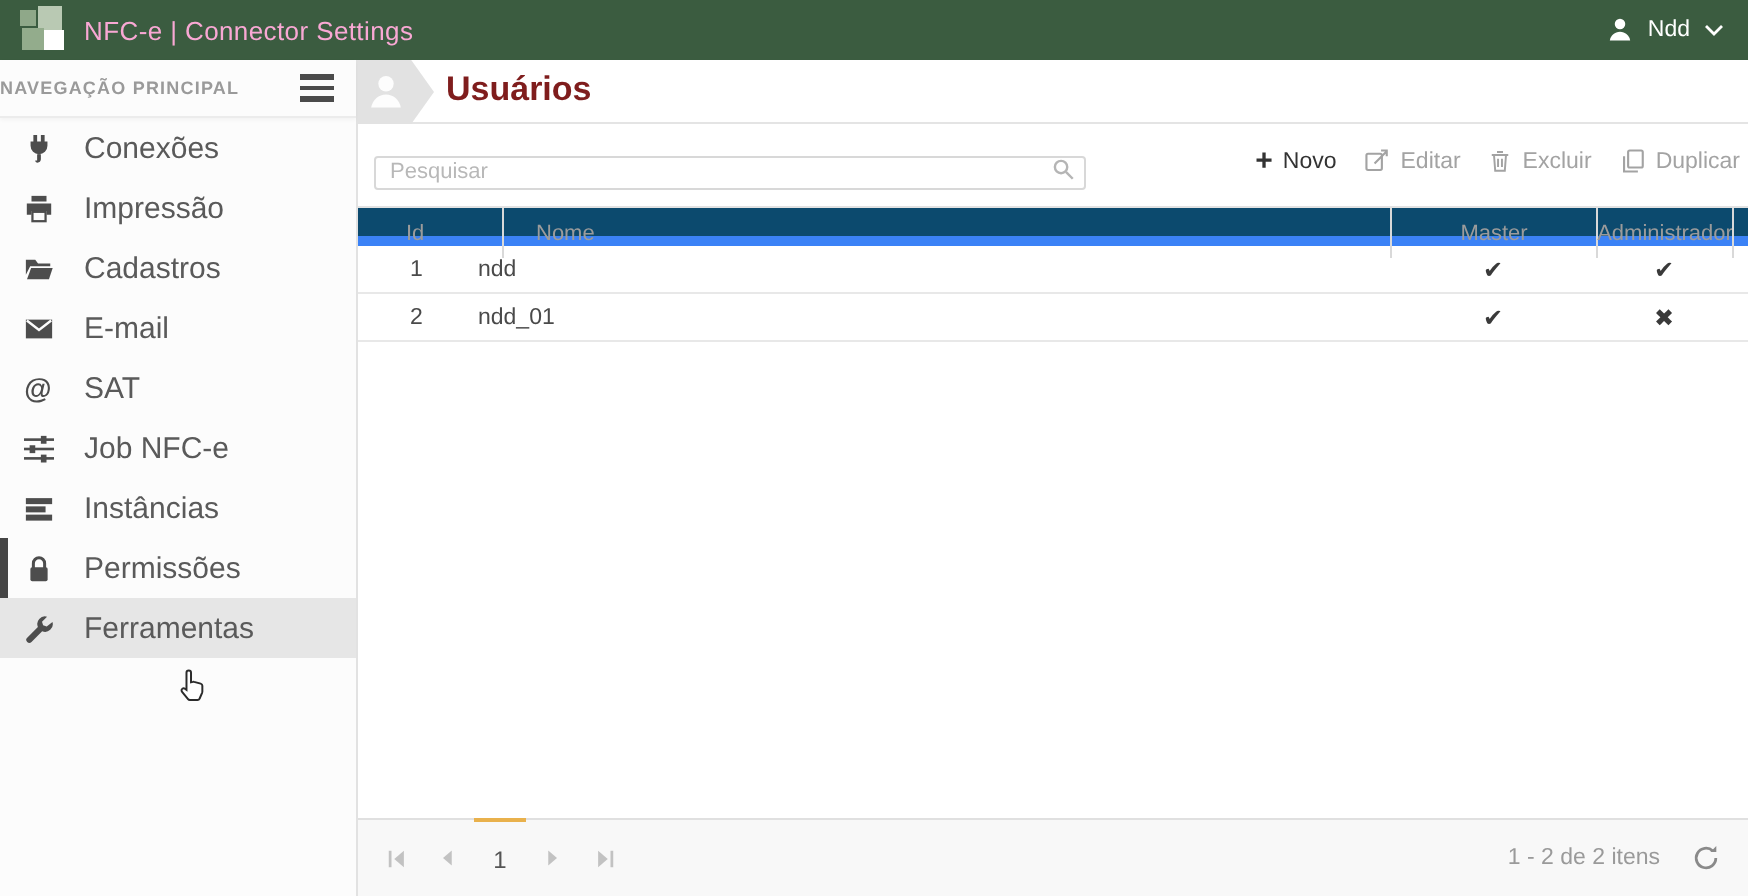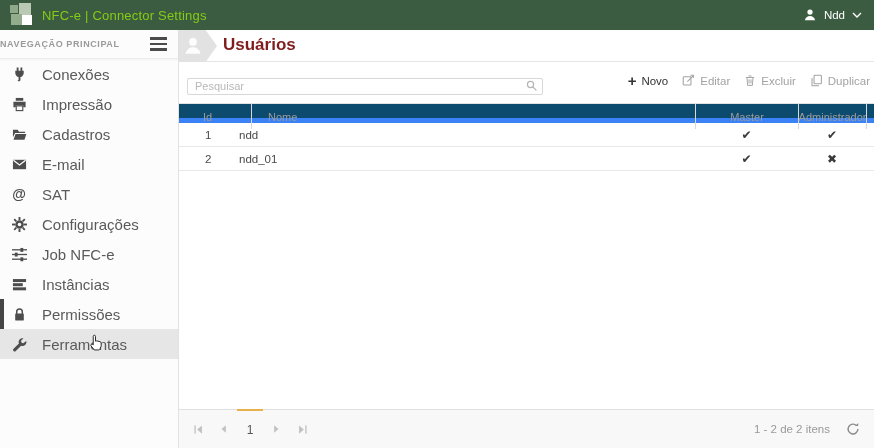--- a/index.html
+++ b/index.html
@@ -8,21 +8,21 @@
 
   
   .header { position:absolute; top:0; left:0; right:0; height:30px; background:#3b5c40;
             display:flex; align-items:center; padding:0 12px 0 10px; }
   .logo { position:relative; width:24px; height:24px; margin-right:8px; }
   .logo i { position:absolute; display:block; }
   .logo .sq1 { left:0;  top:2px;  width:8px;  height:8px;  background:#8fa889; }
   .logo .sq2 { left:9px; top:0;   width:12px; height:12px; background:#b9c9b3; }
   .logo .sq3 { left:1px; top:11px; width:11px; height:11px; background:#93ac8c; }
   .logo .sq4 { left:12px; top:12px; width:10px; height:10px; background:#ffffff; }
-  .app-title { color:#84cc16; font-size:13px; letter-spacing:.2px; }
+  .app-title { color:#f9a8d4; font-size:13px; letter-spacing:.2px; }
   .header-spacer { flex:1; }
   .user-menu { display:flex; align-items:center; gap:7px; color:#fff; cursor:pointer; }
   .user-menu svg { display:block; }
   .user-name { font-size:11.5px; }
 
   
   .sidebar { position:absolute; top:30px; left:0; width:179px; bottom:0; background:#fcfcfc;
              border-right:1px solid #e2e2e2; }
   .nav-header { height:29px; display:flex; align-items:center; justify-content:space-between;
                 gap:12px; padding-right:11px; border-bottom:1px solid #ececec;
@@ -174,39 +174,20 @@
         <span class="nlabel">E-mail</span>
       </div>
 
       <div class="nav-item">
         <span class="nicon">
             <span class="at-glyph">@</span>
           </span>
         <span class="nlabel">SAT</span>
       </div>
 
-      <div class="nav-item">
-        <span class="nicon">
-          <svg width="15" height="15" viewBox="0 0 16 16" fill="currentColor">
-              <circle cx="8" cy="8" r="4.6"></circle>
-              <g>
-                <rect x="7" y="0" width="2" height="3.2"></rect>
-                <rect x="7" y="12.8" width="2" height="3.2"></rect>
-                <rect x="0" y="7" width="3.2" height="2"></rect>
-                <rect x="12.8" y="7" width="3.2" height="2"></rect>
-                <rect x="7" y="0" width="2" height="3.2" transform="rotate(45 8 8)"></rect>
-                <rect x="7" y="12.8" width="2" height="3.2" transform="rotate(45 8 8)"></rect>
-                <rect x="0" y="7" width="3.2" height="2" transform="rotate(45 8 8)"></rect>
-                <rect x="12.8" y="7" width="3.2" height="2" transform="rotate(45 8 8)"></rect>
-              </g>
-              <circle cx="8" cy="8" r="1.9" fill="#fcfcfc"></circle>
-            </svg>
-        </span>
-        <span class="nlabel">Configurações</span>
-      </div>
 
       <div class="nav-item">
         <span class="nicon">
           <svg width="15" height="15" viewBox="0 0 16 16">
               <g stroke="currentColor" stroke-width="1.4">
                 <line x1="0" y1="3" x2="16" y2="3"></line>
                 <line x1="0" y1="8" x2="16" y2="8"></line>
                 <line x1="0" y1="13" x2="16" y2="13"></line>
               </g>
               <g fill="currentColor">

